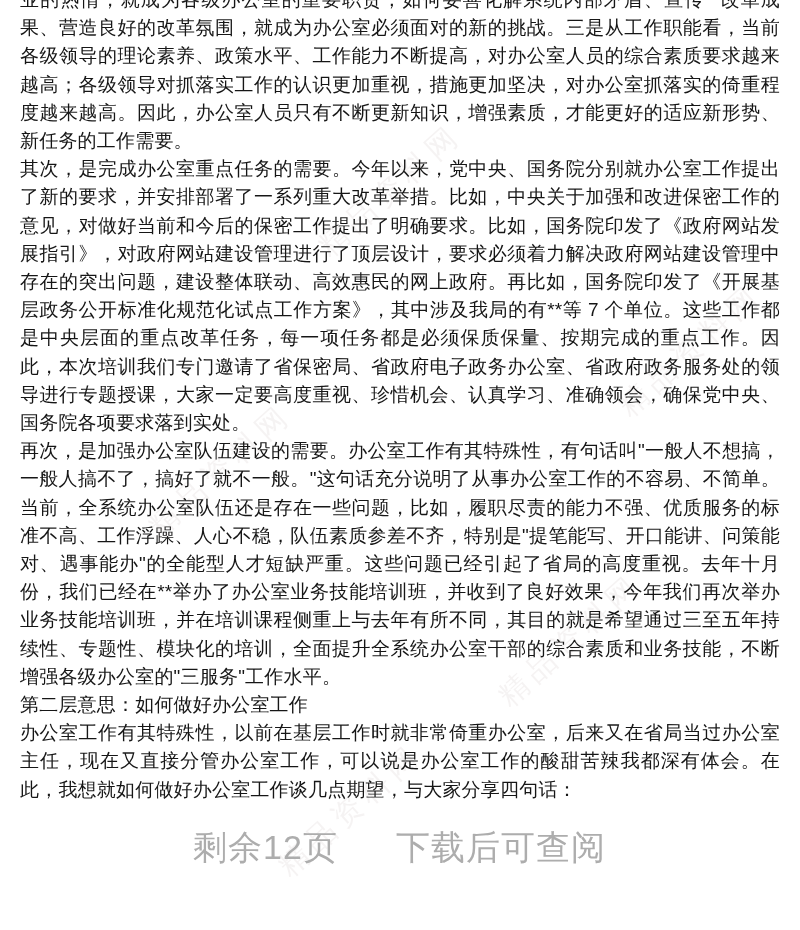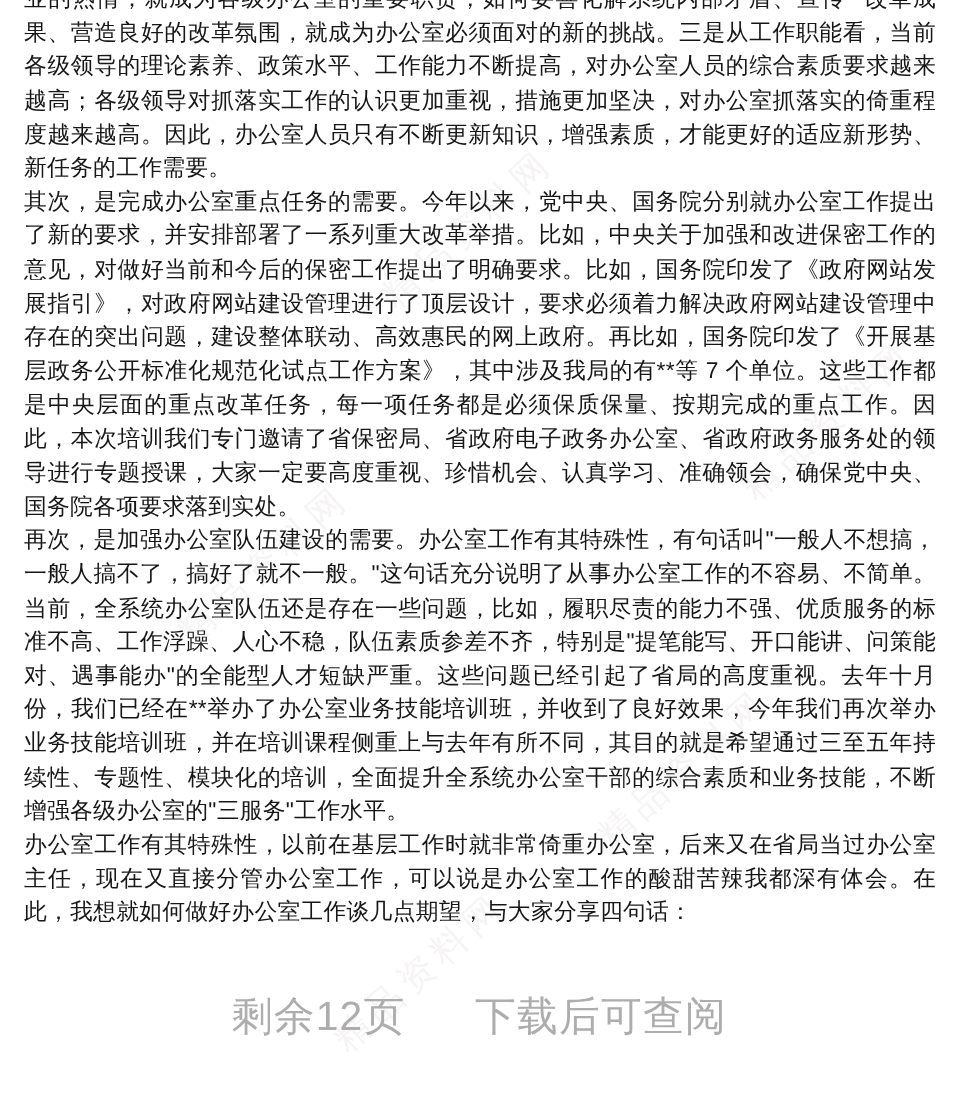--- a/index.html
+++ b/index.html
@@ -79,20 +79,21 @@
     <span class="watermark" style="left:130px; top:450px;">精品资料网</span>
     <span class="watermark" style="left:480px; top:620px;">精品资料网</span>
     <span class="watermark" style="left:260px; top:790px;">精品资料网</span>
   </div>
 
   <div class="content-layer">
     <div class="doc-body">
       <p>业的热情，就成为各级办公室的重要职责，如何妥善化解系统内部矛盾、宣传**改革成果、营造良好的改革氛围，就成为办公室必须面对的新的挑战。三是从工作职能看，当前各级领导的理论素养、政策水平、工作能力不断提高，对办公室人员的综合素质要求越来越高；各级领导对抓落实工作的认识更加重视，措施更加坚决，对办公室抓落实的倚重程度越来越高。因此，办公室人员只有不断更新知识，增强素质，才能更好的适应新形势、新任务的工作需要。</p>
       <p>其次，是完成办公室重点任务的需要。今年以来，党中央、国务院分别就办公室工作提出了新的要求，并安排部署了一系列重大改革举措。比如，中央关于加强和改进保密工作的意见，对做好当前和今后的保密工作提出了明确要求。比如，国务院印发了《政府网站发展指引》，对政府网站建设管理进行了顶层设计，要求必须着力解决政府网站建设管理中存在的突出问题，建设整体联动、高效惠民的网上政府。再比如，国务院印发了《开展基层政务公开标准化规范化试点工作方案》，其中涉及我局的有**等 7 个单位。这些工作都是中央层面的重点改革任务，每一项任务都是必须保质保量、按期完成的重点工作。因此，本次培训我们专门邀请了省保密局、省政府电子政务办公室、省政府政务服务处的领导进行专题授课，大家一定要高度重视、珍惜机会、认真学习、准确领会，确保党中央、国务院各项要求落到实处。</p>
       <p>再次，是加强办公室队伍建设的需要。办公室工作有其特殊性，有句话叫"一般人不想搞，一般人搞不了，搞好了就不一般。"这句话充分说明了从事办公室工作的不容易、不简单。当前，全系统办公室队伍还是存在一些问题，比如，履职尽责的能力不强、优质服务的标准不高、工作浮躁、人心不稳，队伍素质参差不齐，特别是"提笔能写、开口能讲、问策能对、遇事能办"的全能型人才短缺严重。这些问题已经引起了省局的高度重视。去年十月份，我们已经在**举办了办公室业务技能培训班，并收到了良好效果，今年我们再次举办业务技能培训班，并在培训课程侧重上与去年有所不同，其目的就是希望通过三至五年持续性、专题性、模块化的培训，全面提升全系统办公室干部的综合素质和业务技能，不断增强各级办公室的"三服务"工作水平。</p>
+      <p>第二层意思：如何做好办公室工作</p>
       <p>办公室工作有其特殊性，以前在基层工作时就非常倚重办公室，后来又在省局当过办公室主任，现在又直接分管办公室工作，可以说是办公室工作的酸甜苦辣我都深有体会。在此，我想就如何做好办公室工作谈几点期望，与大家分享四句话：</p>
     </div>
 
     <div class="doc-footer">
       <span>剩余12页</span><span class="gap"></span><span>下载后可查阅</span>
     </div>
   </div>
 
 </div>
 

